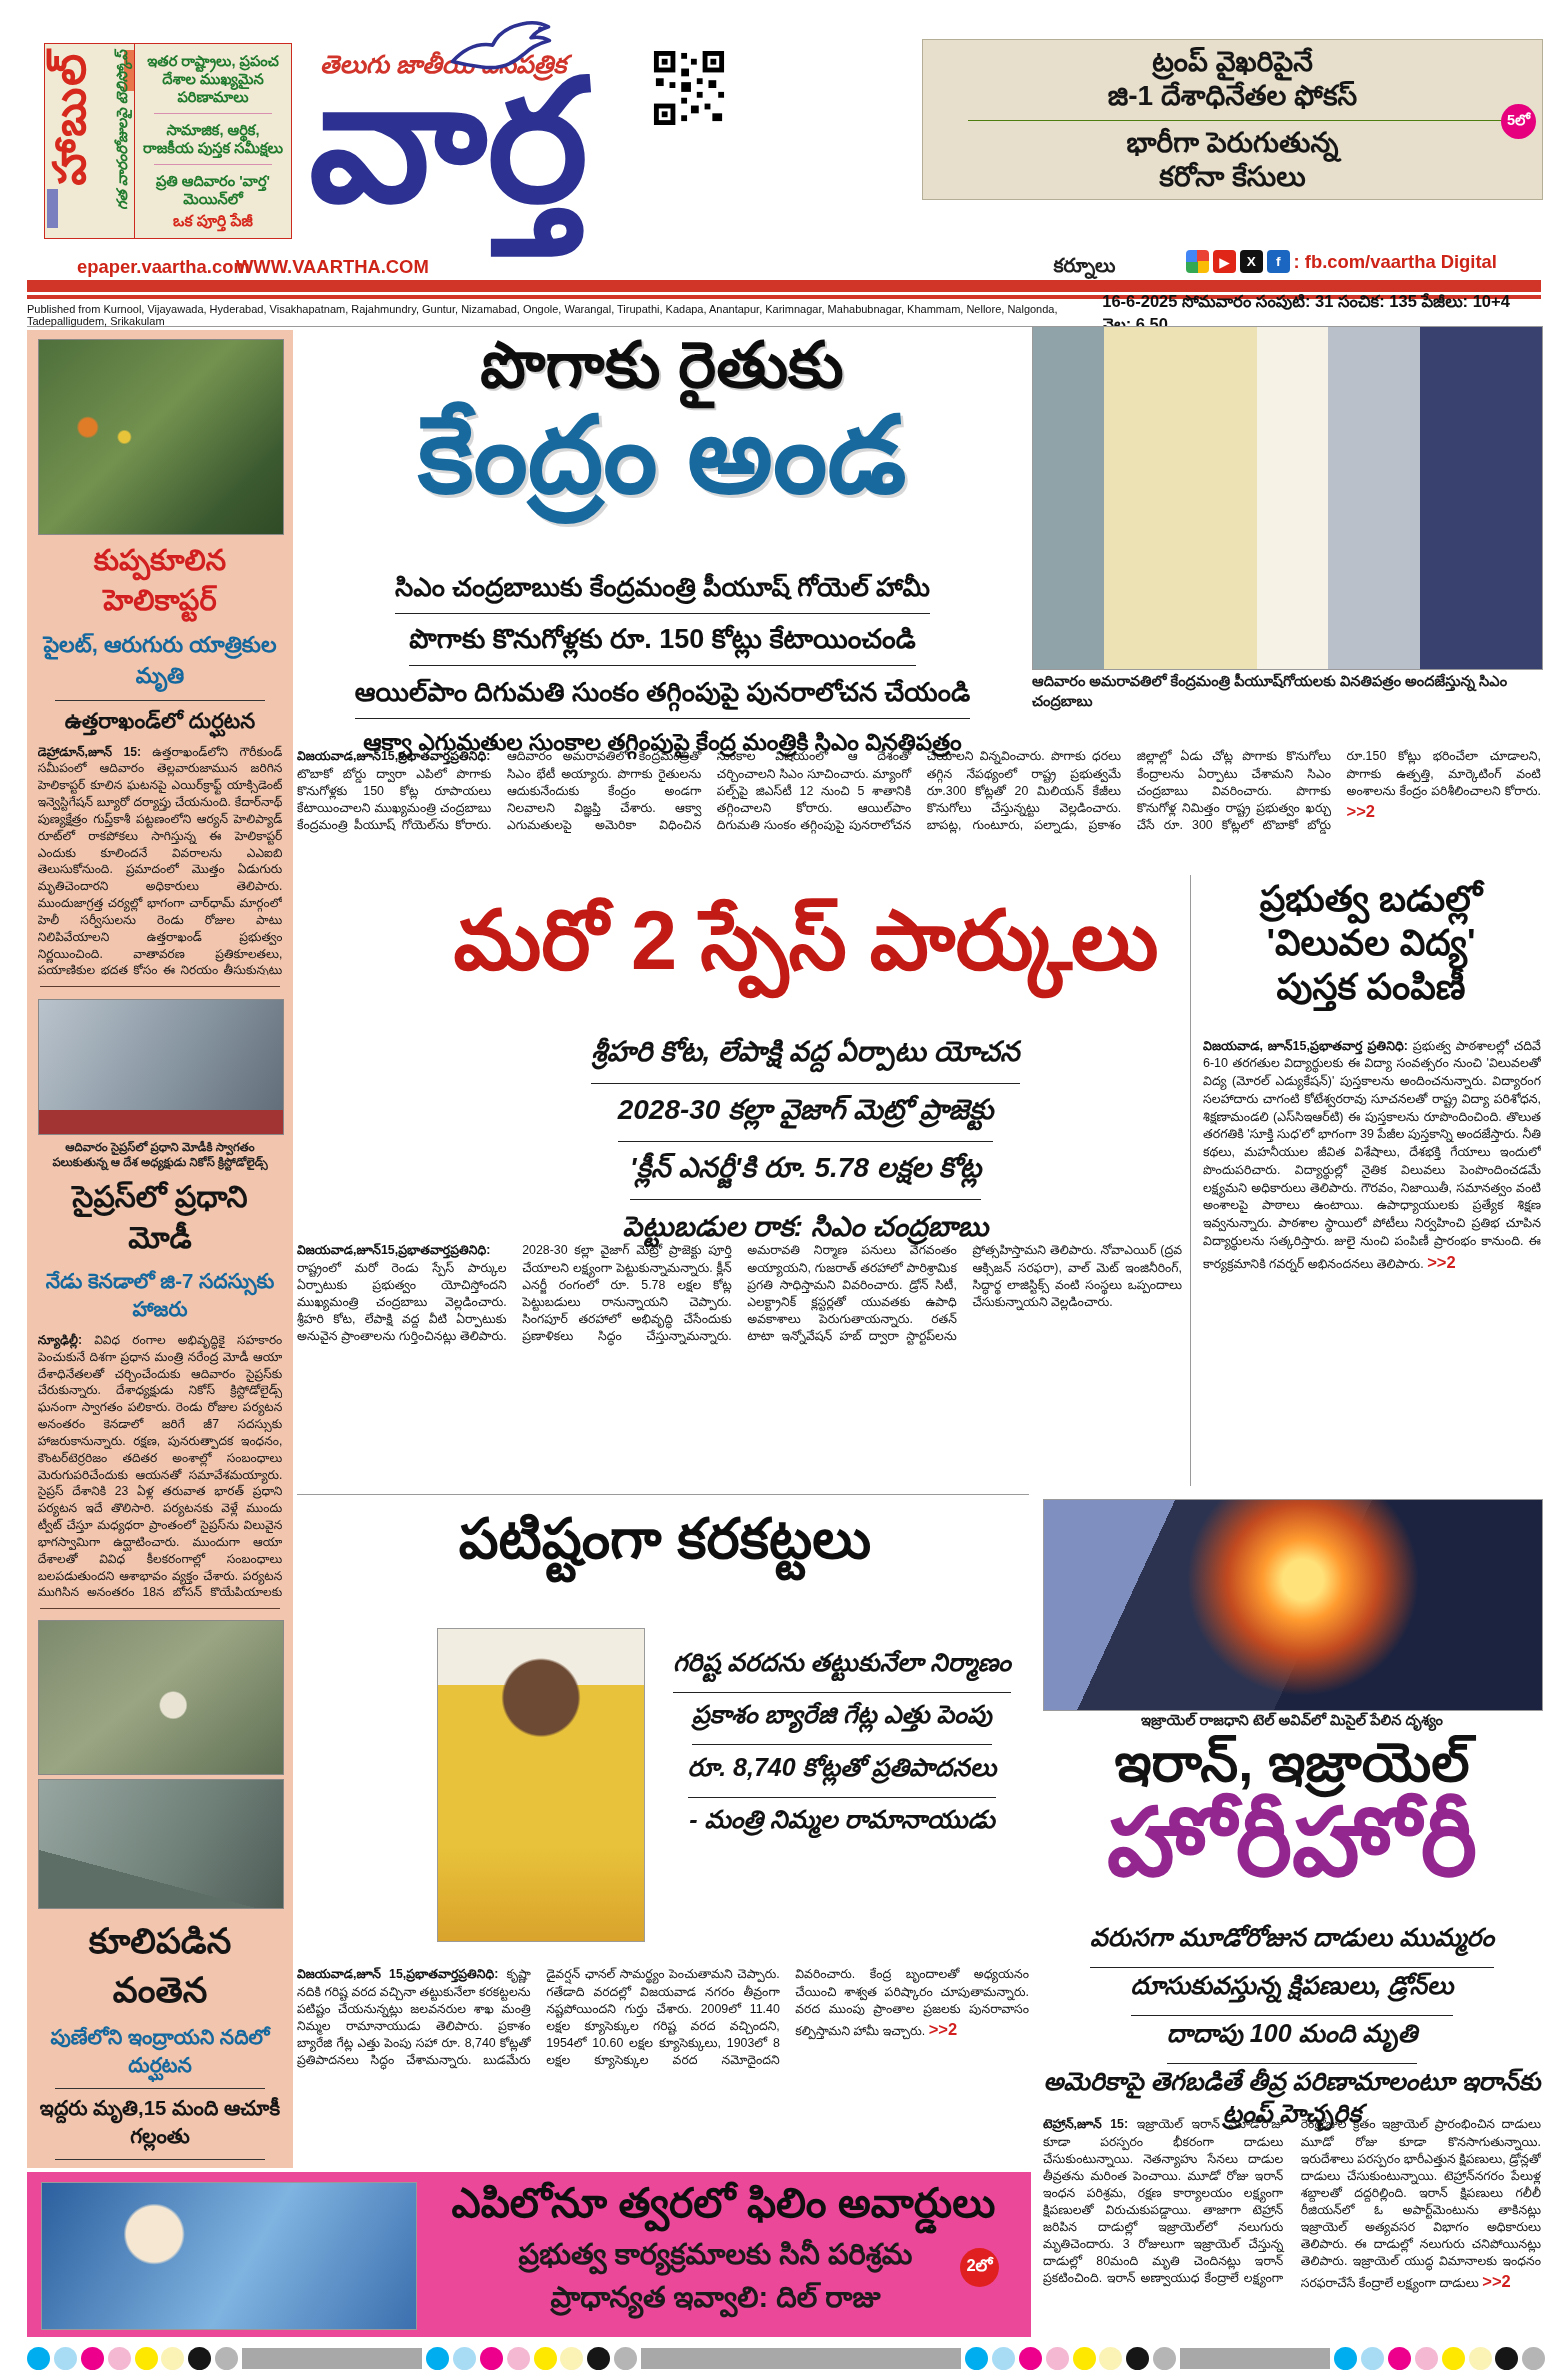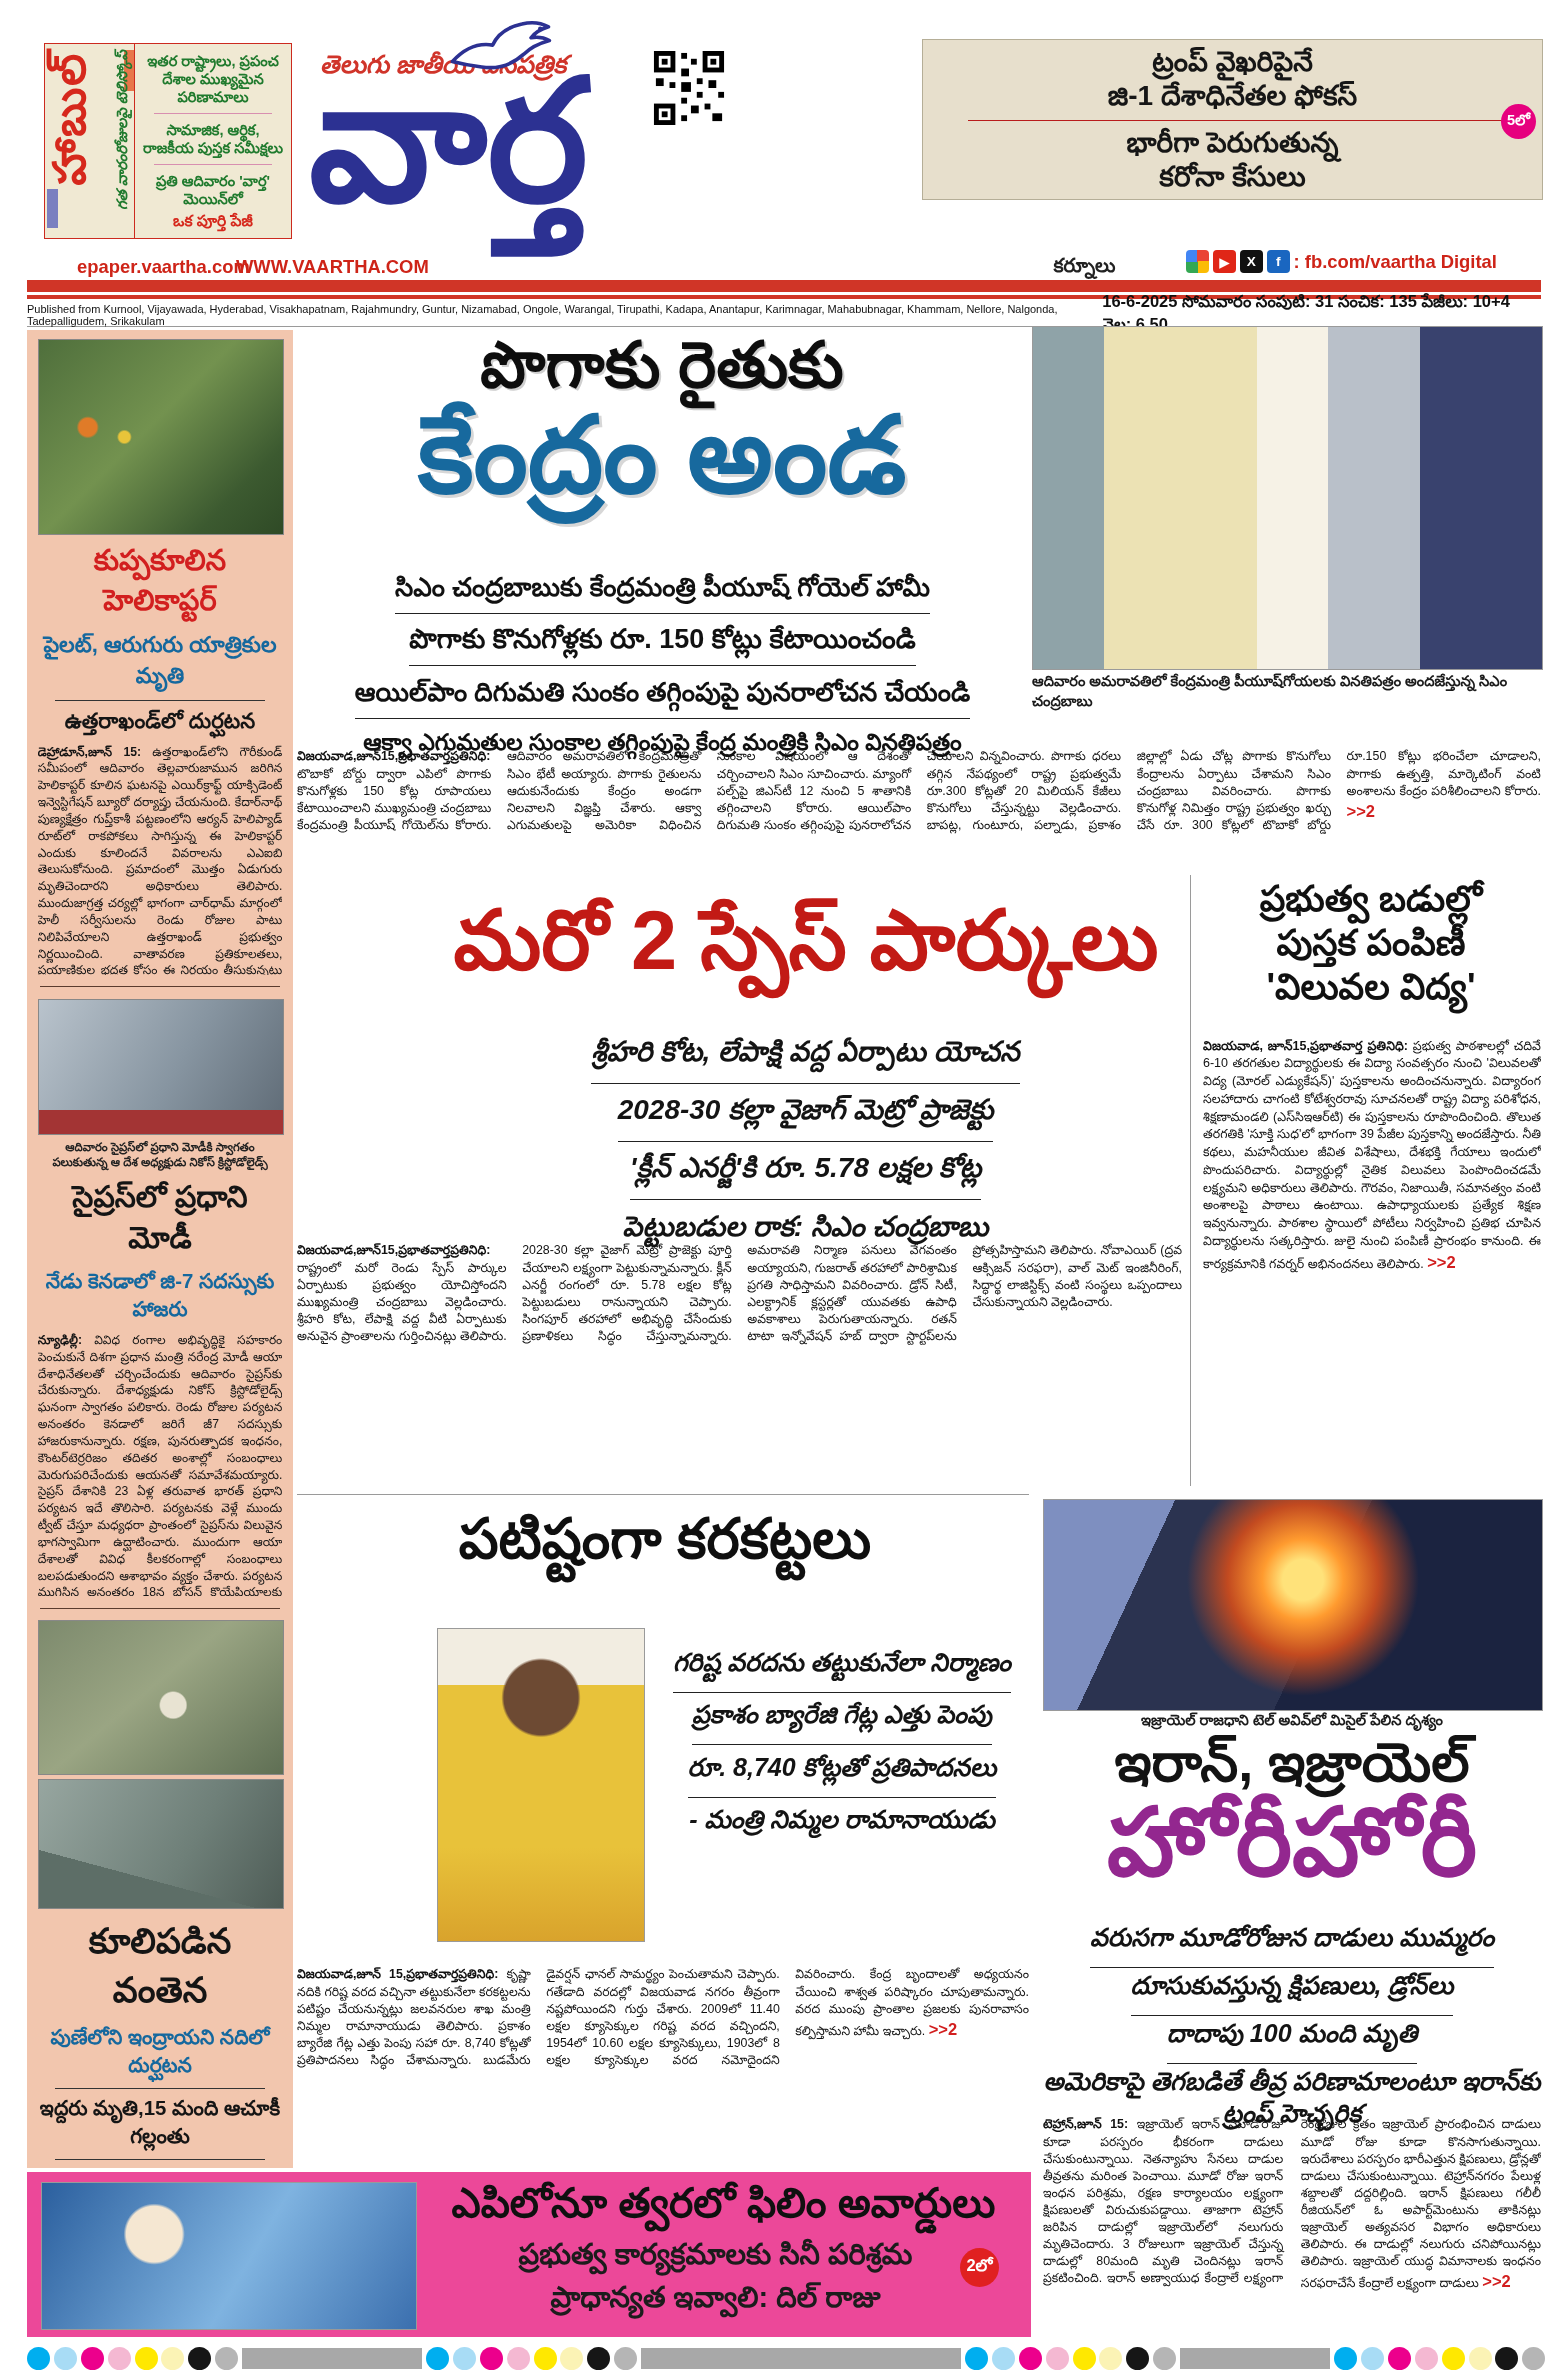--- a/index.html
+++ b/index.html
@@ -21,21 +21,21 @@
   .promo-line{font-size:14.6px;font-weight:bold;color:#1f7a2d;text-align:center;line-height:1.25;}
   .promo-rule{border:0;border-top:1px solid #d88fb0;margin:3.9px 13.6px;}
   .promo-red{color:#d6281c;font-size:15.5px;}
   .mast-link{font-size:18.4px;font-weight:bold;color:#ce2418;text-decoration:none;}
   .tagline{left:320px;top:50px;width:320px;font-size:25px;font-weight:bold;font-style:italic;color:#d0342a;}
   .logo-word{left:309px;top:56px;width:359px;font-size:170px;line-height:1;font-weight:bold;color:#2c3192;}
   .qr{left:652px;top:49px;width:74px;height:78px;}
   .tr-box{left:922px;top:39px;width:619px;height:147px;background:#e7dfcc;border:1px solid #b5ae97;
       display:flex;flex-direction:column;justify-content:center;gap:1.9px;padding:5.8px 0;position:absolute;}
   .tr-line{font-size:28px;font-weight:bold;color:#161616;text-align:center;line-height:1.15;}
-  .tr-rule{position:relative;height:3.9px;background:#b91c1c;margin:5.8px 39px 3.9px 45px;}
+  .tr-rule{position:relative;height:3.9px;background:#4d7c0f;margin:5.8px 39px 3.9px 45px;}
   .tr-badge{position:absolute;right:-33px;top:-15.5px;width:35px;height:35px;border-radius:50%;
       background:#e6007e;color:#fff;font-size:14.6px;font-weight:bold;display:flex;align-items:center;justify-content:center;}
   .edition{left:1031px;top:254px;width:107px;font-size:19.4px;font-weight:bold;color:#222;text-align:center;}
   .social-row{left:1186px;top:250px;display:flex;align-items:center;gap:3.9px;}
   .sic{width:23px;height:23px;border-radius:3.9px;display:flex;align-items:center;justify-content:center;
       color:#fff;font-size:13.6px;font-weight:bold;}
   .sic-gp{background:conic-gradient(#ea4335 0 25%,#fbbc05 0 50%,#34a853 0 75%,#4285f4 0);}
   .sic-yt{background:#e02617;}
   .sic-x{background:#111;}
   .sic-fb{background:#1a66c0;}
@@ -296,22 +296,22 @@
     <div class="bullet nounder"><span>పెట్టుబడుల రాక: సిఎం చంద్రబాబు</span></div>
   </div>
   <p class="abs sp-body">
     <b class="bodylead">విజయవాడ,జూన్15,ప్రభాతవార్తప్రతినిధి:</b>
     <span>రాష్ట్రంలో మరో రెండు స్పేస్ పార్కుల ఏర్పాటుకు ప్రభుత్వం యోచిస్తోందని ముఖ్యమంత్రి చంద్రబాబు వెల్లడించారు. శ్రీహరి కోట, లేపాక్షి వద్ద వీటి ఏర్పాటుకు అనువైన ప్రాంతాలను గుర్తించినట్లు తెలిపారు. 2028-30 కల్లా వైజాగ్ మెట్రో ప్రాజెక్టు పూర్తి చేయాలని లక్ష్యంగా పెట్టుకున్నామన్నారు. క్లీన్ ఎనర్జీ రంగంలో రూ. 5.78 లక్షల కోట్ల పెట్టుబడులు రానున్నాయని చెప్పారు. సింగపూర్ తరహాలో అభివృద్ధి చేసేందుకు ప్రణాళికలు సిద్ధం చేస్తున్నామన్నారు. అమరావతి నిర్మాణ పనులు వేగవంతం అయ్యాయని, గుజరాత్ తరహాలో పారిశ్రామిక ప్రగతి సాధిస్తామని వివరించారు. డ్రోన్ సిటీ, ఎలక్ట్రానిక్ క్లస్టర్లతో యువతకు ఉపాధి అవకాశాలు పెరుగుతాయన్నారు. రతన్ టాటా ఇన్నోవేషన్ హబ్ ద్వారా స్టార్టప్‌లను ప్రోత్సహిస్తామని తెలిపారు. నోవాఎయిర్ (ద్రవ ఆక్సిజన్ సరఫరా), వాల్ మెట్ ఇంజినీరింగ్, సిద్ధార్థ లాజిస్టిక్స్ వంటి సంస్థలు ఒప్పందాలు చేసుకున్నాయని వెల్లడించారు.</span>
   </p>
 
   <div class="abs vline"></div>
   <div class="abs vals-title">
     <div>ప్రభుత్వ బడుల్లో</div>
+    <div>'విలువల విద్య'</div>
     <div>పుస్తక పంపిణీ</div>
-    <div>'విలువల విద్య'</div>
   </div>
   <p class="abs vals-body">
     <b class="bodylead">విజయవాడ, జూన్15,ప్రభాతవార్త ప్రతినిధి:</b>
     <span>ప్రభుత్వ పాఠశాలల్లో చదివే 6-10 తరగతుల విద్యార్థులకు ఈ విద్యా సంవత్సరం నుంచి 'విలువలతో విద్య (మోరల్ ఎడ్యుకేషన్)' పుస్తకాలను అందించనున్నారు. విద్యారంగ సలహాదారు చాగంటి కోటేశ్వరరావు సూచనలతో రాష్ట్ర విద్యా పరిశోధన, శిక్షణామండలి (ఎస్‌సిఇఆర్‌టి) ఈ పుస్తకాలను రూపొందించింది. తొలుత తరగతికి 'సూక్తి సుధ'లో భాగంగా 39 పేజీల పుస్తకాన్ని అందజేస్తారు. నీతి కథలు, మహనీయుల జీవిత విశేషాలు, దేశభక్తి గేయాలు ఇందులో పొందుపరిచారు. విద్యార్థుల్లో నైతిక విలువలు పెంపొందించడమే లక్ష్యమని అధికారులు తెలిపారు. గౌరవం, నిజాయితీ, సమానత్వం వంటి అంశాలపై పాఠాలు ఉంటాయి. ఉపాధ్యాయులకు ప్రత్యేక శిక్షణ ఇవ్వనున్నారు. పాఠశాల స్థాయిలో పోటీలు నిర్వహించి ప్రతిభ చూపిన విద్యార్థులను సత్కరిస్తారు. జులై నుంచి పంపిణీ ప్రారంభం కానుంది. ఈ కార్యక్రమానికి గవర్నర్ అభినందనలు తెలిపారు.</span>
     <span class="more">&gt;&gt;2</span>
   </p>
 
   <div class="abs hr-kara"></div>
   <div class="abs kara-title">పటిష్టంగా కరకట్టలు</div>
   <div class="abs photo ph-kara"></div>

